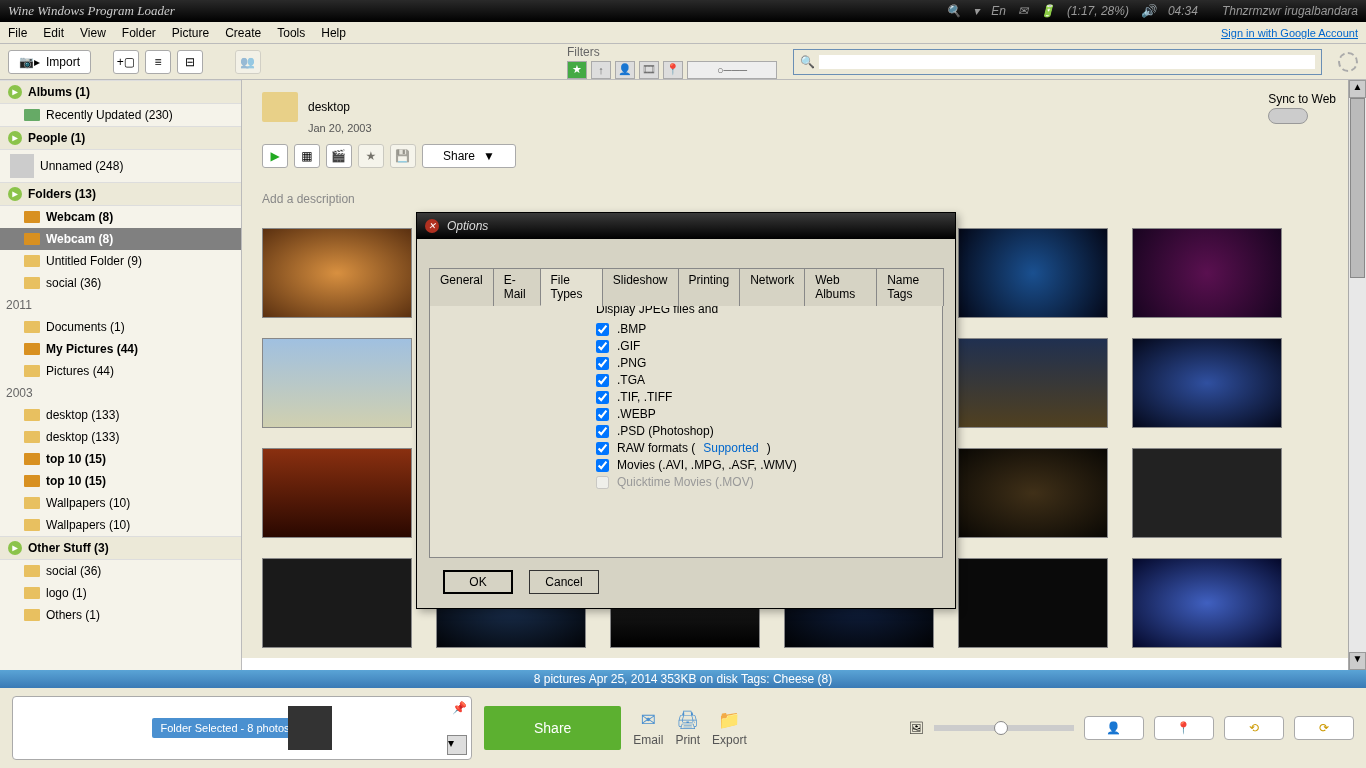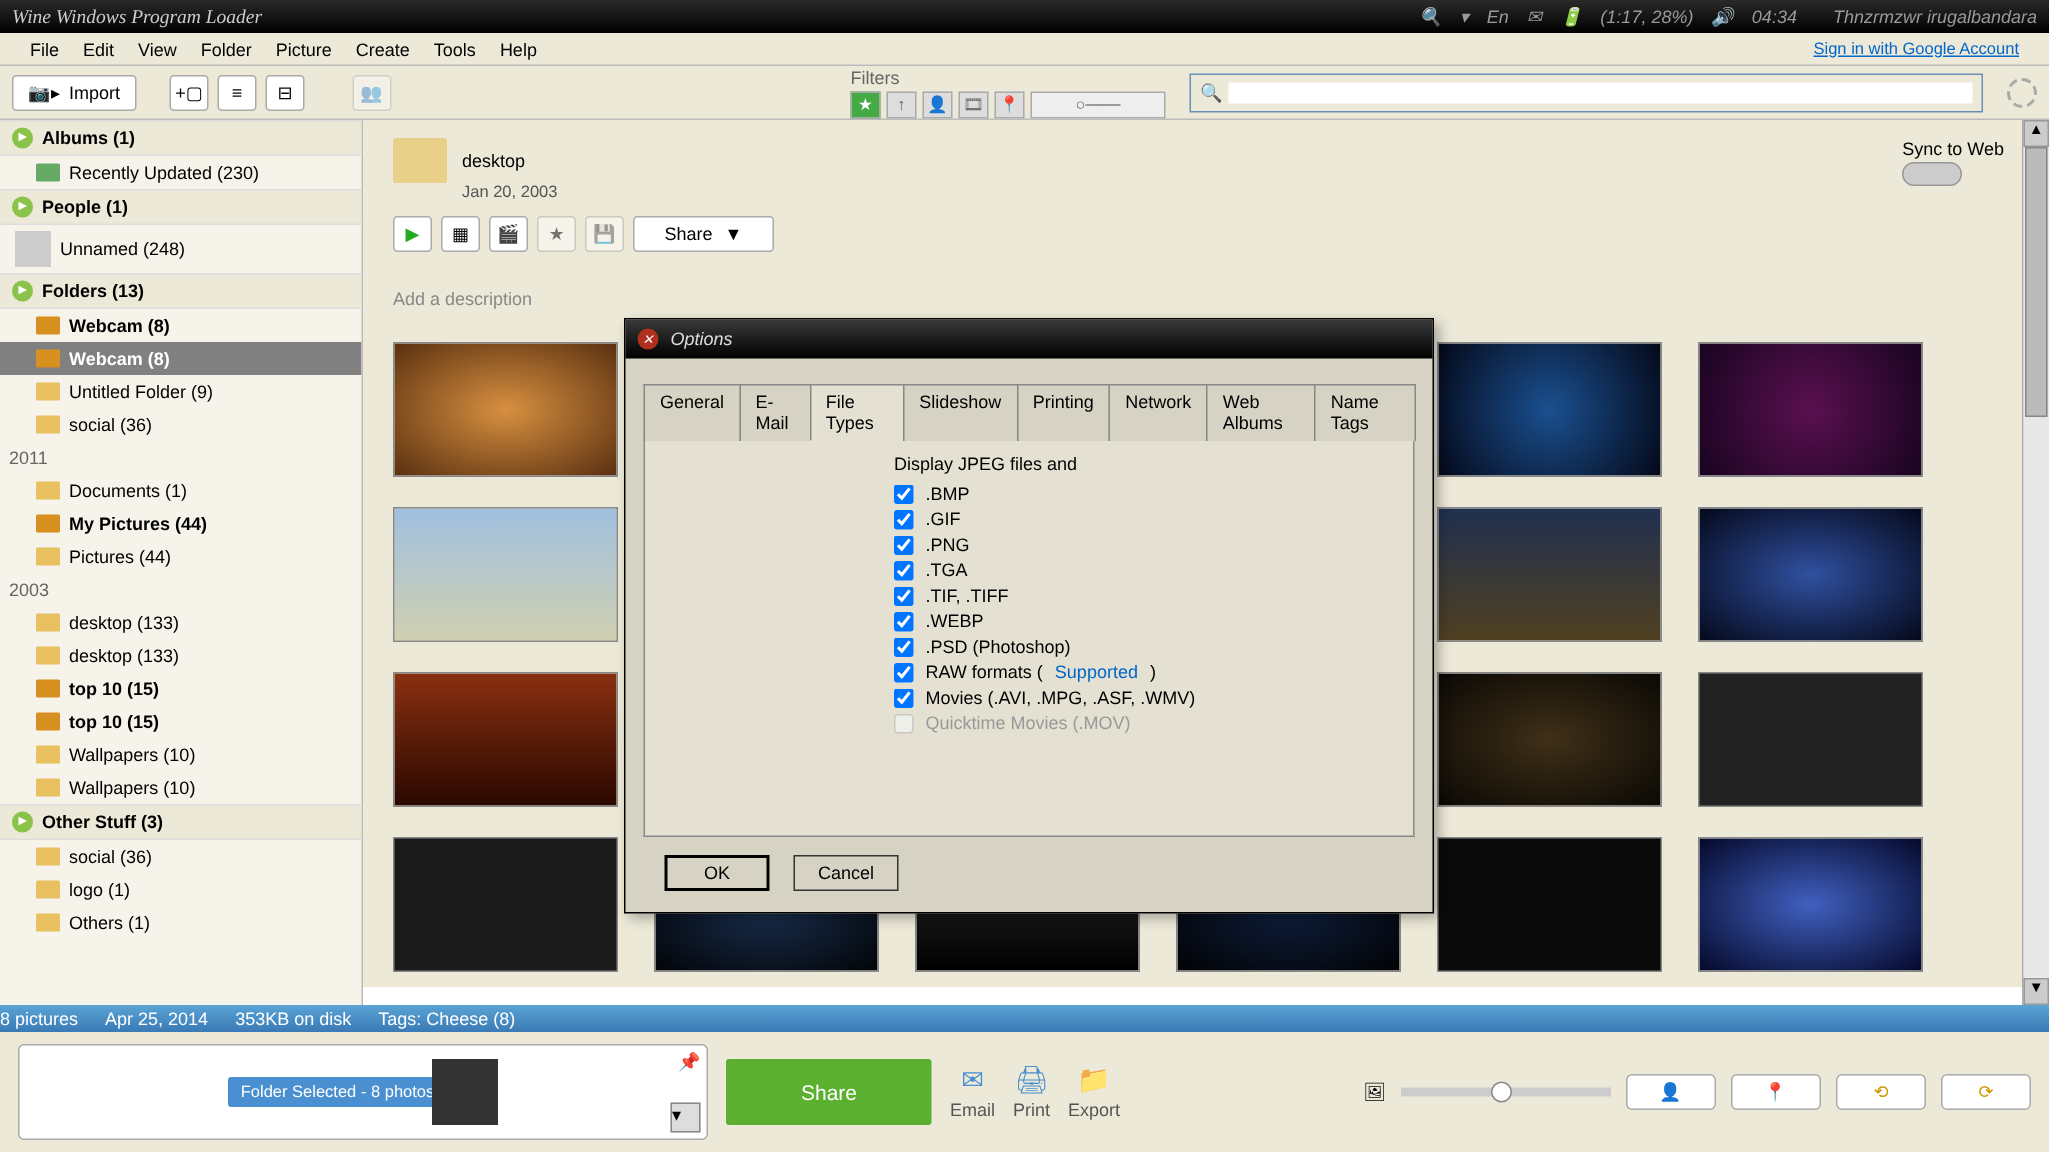--- a/index.html
+++ b/index.html
@@ -1,21 +1,21 @@
 <!DOCTYPE html>
 <html><head>
 <meta charset="utf-8">
 <style>
 *{box-sizing:border-box;margin:0;padding:0;font-family:sans-serif;font-size:12px}
 body{width:1366px;height:768px;background:#e8e6dc;overflow:hidden;position:relative}
 .topbar{height:22px;background:linear-gradient(#2a2a2a,#000);display:flex;align-items:center;color:#ccc;padding:0 8px}
 .topbar-title{font-style:italic;font-family:serif;font-size:13px}
 .topbar-right{margin-left:auto;display:flex;align-items:center;gap:12px}
 .topbar-right span{color:#999;font-style:italic}
-.menubar{height:22px;background:#ece9d8;display:flex;align-items:center;padding:0 12px;border-bottom:1px solid #bbb}
+.menubar{height:22px;background:#ece9d8;display:flex;align-items:center;padding:0 0;border-bottom:1px solid #bbb}
 .menubar .menu-item{padding:2px 8px;cursor:pointer}
 .signin{margin-left:auto;color:#0066cc;text-decoration:underline;font-size:11px;padding-right:8px}
 .toolbar{height:36px;background:#ece9d8;display:flex;align-items:center;padding:4px 8px;gap:6px;border-bottom:1px solid #bbb}
 .btn{background:#fff;border:1px solid #aaa;border-radius:3px;padding:4px 10px;cursor:pointer;display:inline-flex;align-items:center;gap:4px;font-size:12px}
 .import-btn{display:flex;align-items:center;gap:6px}
 .icon-btn{width:26px;height:24px;background:#fff;border:1px solid #aaa;border-radius:3px;cursor:pointer;display:inline-flex;align-items:center;justify-content:center}
 .filters{margin-left:300px;font-size:11px;color:#666}
 .filter-icons{display:flex;gap:4px;margin-top:2px}
 .filter-icon{width:20px;height:18px;background:#ddd;border:1px solid #aaa;display:inline-flex;align-items:center;justify-content:center;font-size:11px}
 .search-box{flex:1;max-width:530px;height:26px;border:1px solid #6a8fb5;margin-left:10px;padding:2px 6px;display:flex;align-items:center}
@@ -49,21 +49,21 @@
 .sync-toggle{width:40px;height:16px;background:#ccc;border:1px solid #999;border-radius:8px;margin-top:2px}
 
 .thumbs{padding:10px 20px;display:grid;grid-template-columns:repeat(6,150px);gap:20px 24px;background:#ece9d8}
 .thumb{width:150px;height:90px;border:1px solid #888;background:#222}
 
 .scrollbar-v{width:18px;background:#ddd;border-left:1px solid #aaa;display:flex;flex-direction:column}
 .scroll-btn{height:18px;background:#ccc;border:1px solid #999;text-align:center;font-size:10px;cursor:pointer}
 .scroll-track{flex:1;background:#e8e8e8;position:relative}
 .scroll-thumb{position:absolute;top:0;left:1px;right:1px;height:180px;background:#bbb;border:1px solid #888}
 
-.statusbar{height:18px;background:linear-gradient(#5aa4d6,#3a7ab5);color:#fff;display:flex;align-items:center;gap:18px;font-size:11px}
+.statusbar{height:18px;background:linear-gradient(#5aa4d6,#3a7ab5);color:#fff;display:flex;align-items:center;justify-content:center;gap:3px;font-size:11px}
 
 .bottom{height:80px;background:#ece9d8;display:flex;align-items:center;padding:8px 12px;gap:12px}
 .tray{width:460px;height:64px;background:#fff;border:1px solid #aaa;border-radius:4px;display:flex;align-items:center;justify-content:center;position:relative}
 .tray-badge{background:#4a90d0;color:#fff;padding:4px 8px;border-radius:2px;font-size:11px}
 .tray-thumb{width:44px;height:44px;background:#333;margin-left:-10px}
 .tray-pin{position:absolute;top:4px;right:4px;color:#3a3}
 .tray-ctrl{position:absolute;bottom:4px;right:4px;width:20px;height:20px;background:#ddd;border:1px solid #888}
 .big-share{background:#5cb030;color:#fff;border:none;padding:14px 50px;font-size:14px;border-radius:2px}
 .bottom-icon{display:flex;flex-direction:column;align-items:center;gap:2px;font-size:11px;color:#555;cursor:pointer}
 .bottom-icon .ico{font-size:18px;color:#4a90d0}
@@ -71,21 +71,21 @@
 .zoom-slider{width:140px;height:6px;background:#ccc;position:relative}
 .zoom-handle{width:14px;height:14px;background:#fff;border:1px solid #888;border-radius:50%;position:absolute;top:-4px;left:60px}
 .pill-btn{width:60px;height:24px;background:#fff;border:1px solid #aaa;border-radius:4px;display:inline-flex;align-items:center;justify-content:center}
 
 
 .dialog{position:absolute;left:416px;top:212px;width:540px;background:#d6d3c4;border:1px solid #000;box-shadow:3px 3px 8px rgba(0,0,0,.3)}
 .dlg-title{height:26px;background:linear-gradient(#3a3a3a,#000);color:#ddd;display:flex;align-items:center;padding:0 8px;gap:8px;font-style:italic;font-family:serif}
 .dlg-close{width:14px;height:14px;background:#b03020;border-radius:50%;display:flex;align-items:center;justify-content:center;color:#fff;font-size:9px}
 .dlg-body{padding:10px 12px 14px}
 .tabs{display:flex;border-bottom:1px solid #888}
-.tab{padding:4px 10px;border:1px solid #888;border-bottom:none;background:#d6d3c4;cursor:pointer;font-size:12px;margin-right:-1px;position:relative;top:7px}
+.tab{padding:4px 10px;border:1px solid #888;border-bottom:none;background:#d6d3c4;cursor:pointer;font-size:12px;margin-right:-1px;position:relative;top:19px}
 .tab.active{background:#e4e1d2;border-bottom:1px solid #e4e1d2}
 .tab-content{background:#e4e1d2;border:1px solid #888;border-top:none;padding:14px 16px 24px;min-height:270px}
 .file-types-heading{margin-left:150px;margin-bottom:6px}
 .check-row{display:flex;align-items:center;gap:8px;margin:3px 0 3px 150px}
 .check-row input{width:13px;height:13px}
 .check-row.disabled{color:#999}
 .check-row a{color:#0066cc;}
 .dlg-buttons{display:flex;justify-content:flex-start;gap:16px;padding:12px 14px 0}
 .dlg-btn{width:70px;padding:3px 0;text-align:center;background:#d6d3c4;border:1px solid #333;cursor:pointer}
 .dlg-btn.primary{border:2px solid #000}

